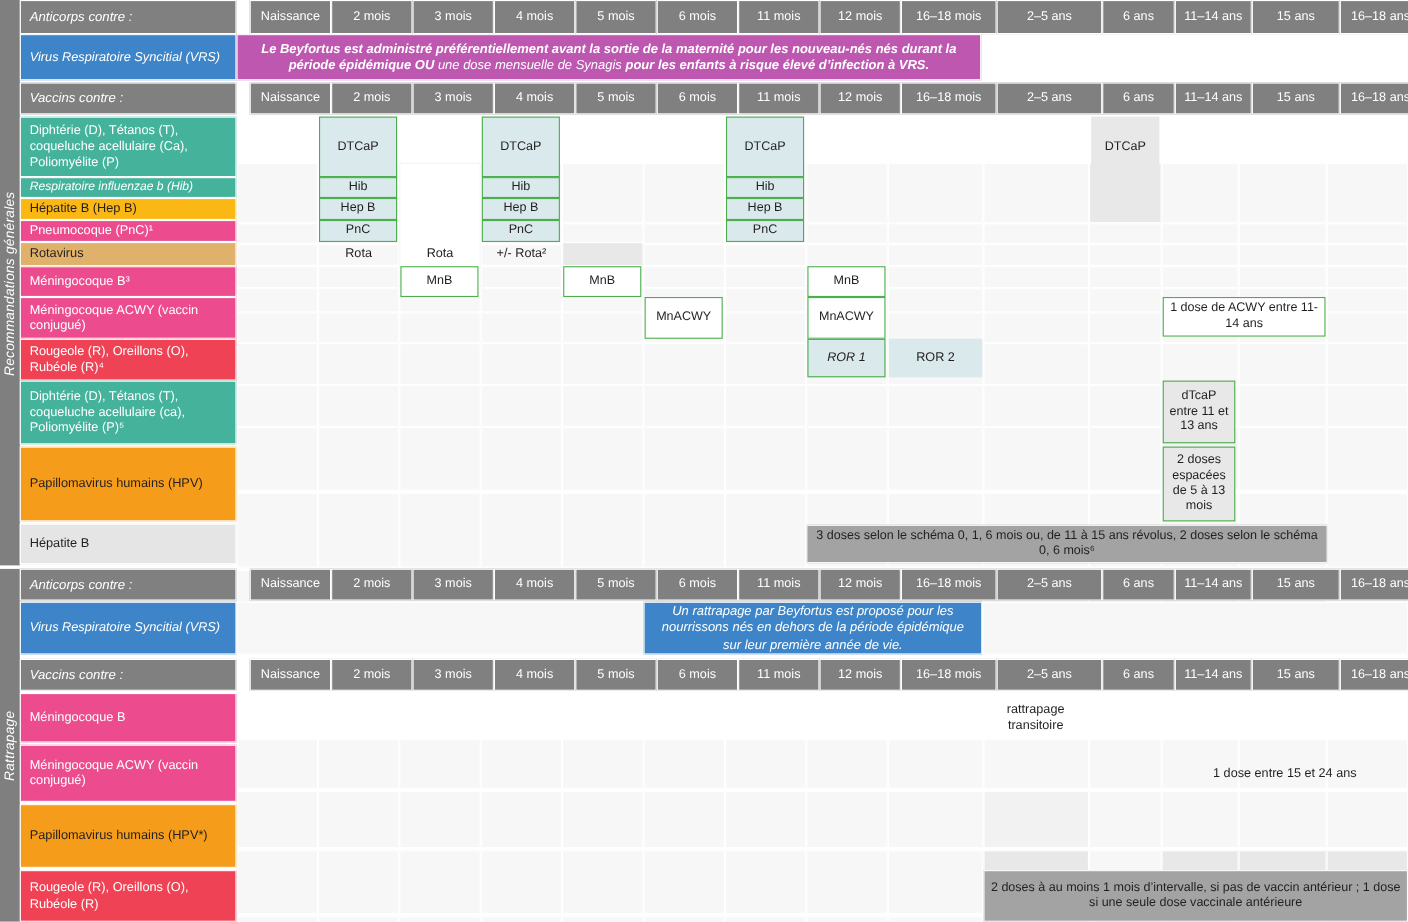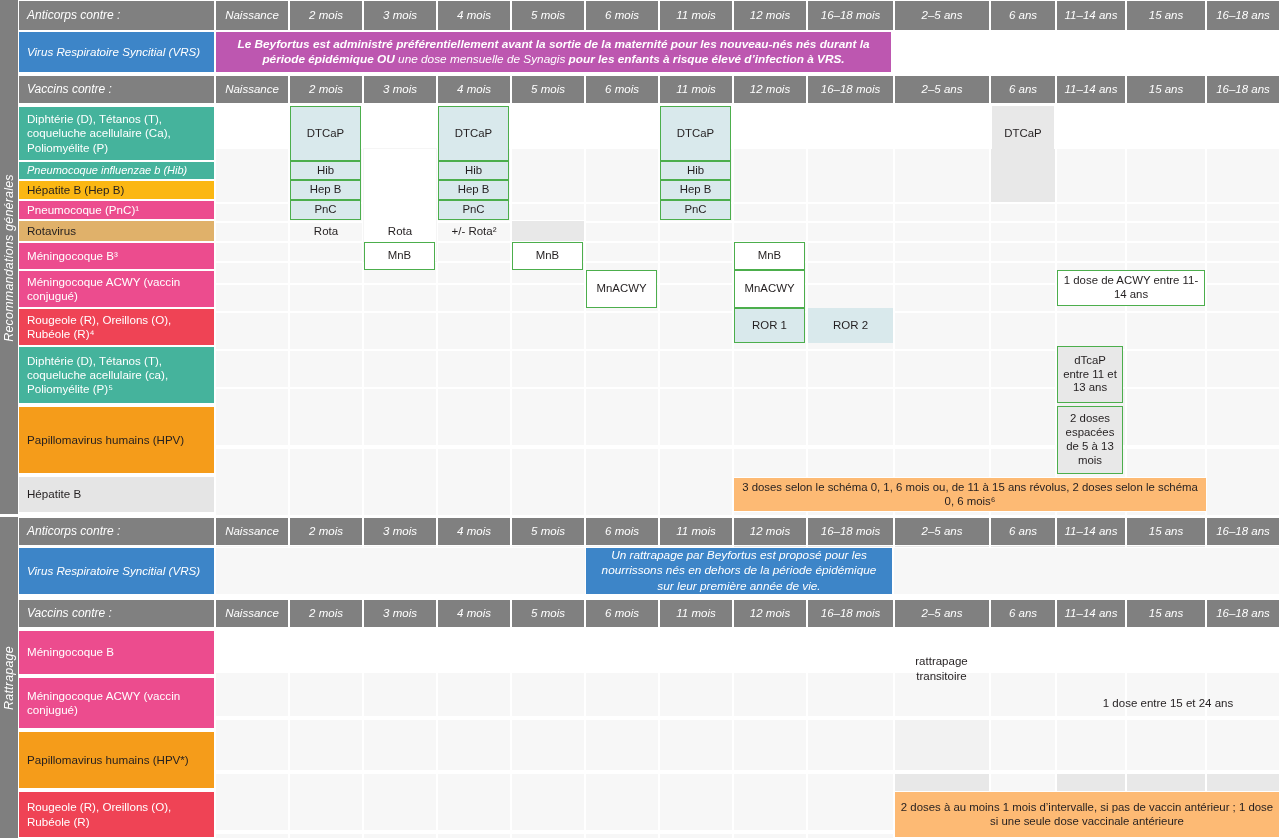--- a/index.html
+++ b/index.html
@@ -39,23 +39,23 @@
     color: #231f20;
     overflow: hidden;
     padding: 1px 3px;
   }
   .cell.left { justify-content: flex-start; text-align: left; padding-left: 8px; }
 
   
   .hdr {
     background: #808080;
     color: #ffffff;
-    font-style: italic;
     font-size: 11.5px;
     border: 1px solid #ffffff;
+    margin-left: 12px;
   }
   .hdr-left {
     background: #808080;
     color: #ffffff;
     font-style: italic;
     font-size: 12px;
     border: 1px solid #ffffff;
   }
 
   
@@ -74,21 +74,21 @@
   
   .dose {
     border: 1.4px solid #4cae4c;
     background: #d9e9ec;
     font-size: 11.4px;
     color: #231f20;
   }
   .dose.plain { background: #ffffff; }
   .dose.grey  { background: #e8e8e8; }
   .note {
-    background: #fdba74;
+    background: #a3a3a3;
     border: 1px solid #ffffff;
     font-size: 11.4px;
   }
 
   .banner {
     color: #ffffff;
     font-size: 11.8px;
     line-height: 1.3;
     border: 1px solid #ffffff;
     padding: 2px 6px;
@@ -307,21 +307,21 @@
       <div class="grid" style="position: absolute; left: 807px; top: 476px; width: 87px; height: 37px; background: rgb(232, 232, 232);"></div>
       <div class="grid" style="position: absolute; left: 894px; top: 476px; width: 96px; height: 37px; background: rgb(232, 232, 232);"></div>
       <div class="grid" style="position: absolute; left: 990px; top: 476px; width: 66px; height: 37px; background: rgb(232, 232, 232);"></div>
       <div class="grid" style="position: absolute; left: 1056px; top: 476px; width: 70px; height: 37px; background: rgb(232, 232, 232);"></div>
       <div class="grid" style="position: absolute; left: 1126px; top: 476px; width: 80px; height: 37px; background: rgb(232, 232, 232);"></div>
       <div class="grid" style="position: absolute; left: 1206px; top: 476px; width: 74px; height: 37px;"></div>
       <div style="position: absolute; left: 363px; top: 106px; width: 74px; height: 114px; background: rgb(255, 255, 255); border: 1px solid rgb(245, 245, 245);"></div>
     </div>
 
   <div class="cell lbl left" style="left:18px;top:106px;width:197px;height:55px;background:#45b39c;">Diphtérie (D), Tétanos (T), coqueluche acellulaire (Ca), Poliomyélite (P)</div>
-  <div class="cell lbl left ital" style="left:18px;top:161px;width:197px;height:19px;background:#45b39c;font-size:11px;">Pneumocoque influenzae b (Hib)</div>
+  <div class="cell lbl left ital" style="left:18px;top:161px;width:197px;height:19px;background:#45b39c;font-size:11px;">Respiratoire influenzae b (Hib)</div>
   <div class="cell lbl left dark" style="left:18px;top:180px;width:197px;height:20px;background:#fbb713;">Hépatite B (Hep B)</div>
   <div class="cell lbl left" style="left:18px;top:200px;width:197px;height:20px;background:#ec4c8e;">Pneumocoque (PnC)¹</div>
   <div class="cell lbl left" style="left:18px;top:242px;width:197px;height:28px;background:#ec4c8e;">Méningocoque B³</div>
   <div class="cell lbl left dark" style="left:18px;top:220px;width:197px;height:22px;background:#e0b16a;">Rotavirus</div>
   <div class="cell lbl left" style="left:18px;top:270px;width:197px;height:38px;background:#ec4c8e;">Méningocoque ACWY (vaccin conjugué)</div>
   <div class="cell lbl left" style="left:18px;top:308px;width:197px;height:38px;background:#ef4355;">Rougeole (R), Oreillons (O), Rubéole (R)⁴</div>
   <div class="cell lbl left" style="left:18px;top:346px;width:197px;height:58px;background:#45b39c;">Diphtérie (D), Tétanos (T), coqueluche acellulaire (ca), Poliomyélite (P)⁵</div>
   <div class="cell lbl left dark" style="left:18px;top:406px;width:197px;height:68px;background:#f59c1a;">Papillomavirus humains (HPV)</div>
   <div class="cell lbl left dark" style="left:18px;top:476px;width:197px;height:37px;background:#e5e5e5;">Hépatite B</div>
 
@@ -348,21 +348,21 @@
   <div class="grid shade" style="position:absolute;left:511px;top:220px;width:74px;height:22px;"></div>
 
   <div class="cell dose plain" style="left:364px;top:242px;width:71px;height:28px;">MnB</div>
   <div class="cell dose plain" style="left:512px;top:242px;width:71px;height:28px;">MnB</div>
   <div class="cell dose plain" style="left:734px;top:242px;width:71px;height:28px;">MnB</div>
 
   <div class="cell dose plain" style="left:586px;top:270px;width:71px;height:38px;">MnACWY</div>
   <div class="cell dose plain" style="left:734px;top:270px;width:71px;height:38px;">MnACWY</div>
   <div class="cell dose plain" style="left:1057px;top:270px;width:148px;height:36px;">1 dose de ACWY entre 11-14 ans</div>
 
-  <div class="cell dose" style="left:734px;top:308px;width:71px;height:35px;">ROR 1</div>
+  <div class="cell dose" style="left:734px;top:308px;width:71px;height:35px;font-style:italic;">ROR 1</div>
   <div class="cell" style="left:808px;top:308px;width:85px;height:35px;background:#d9e9ec;">ROR 2</div>
 
   <div class="cell dose grey" style="left:1057px;top:346px;width:66px;height:57px;">dTcaP entre 11 et 13 ans</div>
   <div class="cell dose grey" style="left:1057px;top:406px;width:66px;height:68px;">2 doses espacées de 5 à 13 mois</div>
 
   <div class="cell note" style="left:733px;top:477px;width:474px;height:35px;">3 doses selon le schéma 0, 1, 6 mois ou, de 11 à 15 ans révolus, 2 doses selon le schéma 0, 6 mois⁶</div>
 
   <div class="cell hdr-left left" style="left:18px; top:517px; width:197px; height:29px;">Anticorps contre :</div>
   <div class="cell hdr" style="left:215px;top:517px;width:74px;height:29px;">Naissance</div>
   <div class="cell hdr" style="left:289px;top:517px;width:74px;height:29px;">2 mois</div>
@@ -458,17 +458,17 @@
       <div class="grid" style="position: absolute; left: 1056px; top: 791px; width: 70px; height: 47px; background: rgb(232, 232, 232);"></div>
       <div class="grid" style="position: absolute; left: 1126px; top: 791px; width: 80px; height: 47px; background: rgb(232, 232, 232);"></div>
       <div class="grid" style="position: absolute; left: 1206px; top: 791px; width: 74px; height: 47px; background: rgb(232, 232, 232);"></div>
     </div>
 
   <div class="cell lbl left" style="left:18px;top:630px;width:197px;height:45px;background:#ec4c8e;">Méningocoque B</div>
   <div class="cell lbl left" style="left:18px;top:677px;width:197px;height:52px;background:#ec4c8e;">Méningocoque ACWY (vaccin conjugué)</div>
   <div class="cell lbl left" style="left:18px;top:791px;width:197px;height:47px;background:#ef4355;">Rougeole (R), Oreillons (O), Rubéole (R)</div>
   <div class="cell lbl left dark" style="left:18px;top:731px;width:197px;height:58px;background:#f59c1a;">Papillomavirus humains (HPV*)</div>
 
-  <div class="cell" style="left:894px;top:646px;width:95px;height:45px;">rattrapage transitoire</div>
+  <div class="cell" style="left:894px;top:630px;width:95px;height:45px;">rattrapage transitoire</div>
   <div class="cell" style="left:1056px;top:677px;width:224px;height:52px;">1 dose entre 15 et 24 ans</div>
   <div class="cell note" style="left:894px;top:791px;width:386px;height:47px;">2 doses à au moins 1 mois d’intervalle, si pas de vaccin antérieur ; 1 dose si une seule dose vaccinale antérieure</div>
 
 </div>
 
 </body></html>

